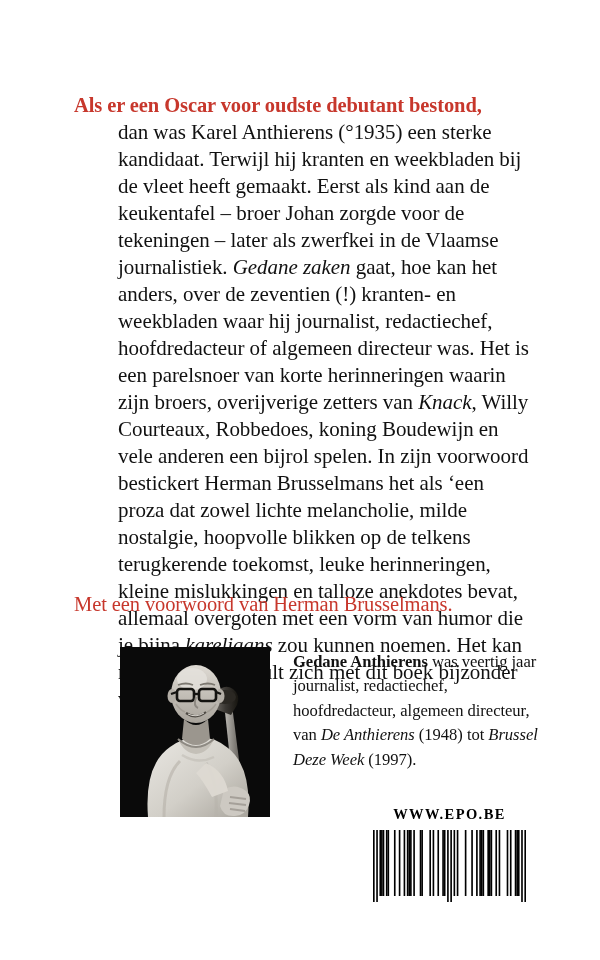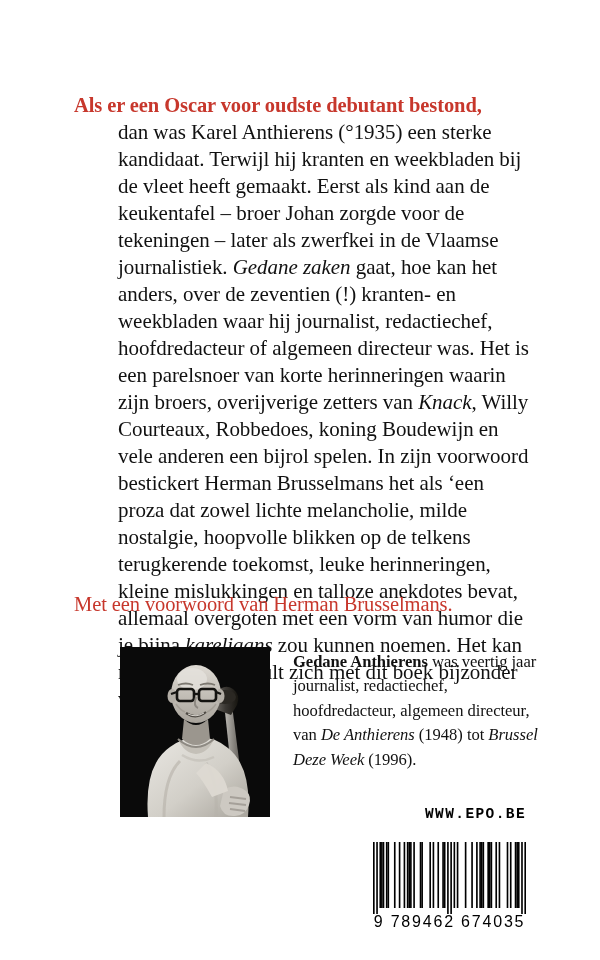--- a/index.html
+++ b/index.html
@@ -96,27 +96,27 @@
   .author-bio i { font-style: italic; }
 
   
   .barcode-block {
     position: absolute;
     left: 373px;
     top: 806px;
     width: 153px;
   }
   .barcode-url {
-    font-family: Liberation Mono, monospace;
+    font-family: Liberation Serif, serif;
     font-size: 14.5px;
     font-weight: bold;
     letter-spacing: 1.4px;
     color: #000000;
-    text-align: right;
-    margin-bottom: 20px;
+    text-align: center;
+    margin-bottom: 7px;
   }
   .barcode-svg-wrap {
     width: 153px;
     height: 72px;
   }
   .barcode-digits {
     font-family: "Liberation Sans", "DejaVu Sans", sans-serif;
     font-size: 16px;
     letter-spacing: 1.8px;
     color: #000000;
@@ -204,21 +204,21 @@
         <path d="M56 57 q4 6 9 8" stroke="#9c978f" stroke-width="1.4" fill="none" opacity="0.7"></path>
         <path d="M96 57 q-4 6 -9 8" stroke="#9c978f" stroke-width="1.4" fill="none" opacity="0.7"></path>
 
         <path d="M104 142 q12 -6 22 2 q6 5 3 14 q-3 10 -14 11 q-12 1 -15 -10 z" fill="#cdc9c2"></path>
         <path d="M110 150 l16 2 M109 156 l17 2 M110 162 l15 2" stroke="#a5a099" stroke-width="1.8" fill="none"></path>
 
         <path d="M86 116 q18 8 22 28 l-16 6 q-10 -18 -16 -24 z" fill="#ddd9d2" opacity="0.95"></path>
       </svg>
     </div>
 
-    <div class="author-bio"><b>Gedane Anthierens</b><span> was veertig jaar journalist, redactiechef, hoofdredacteur, algemeen directeur, van </span><i>De Anthierens</i><span> (1948) tot </span><i>Brussel Deze Week</i><span> (1996).</span></div>
+    <div class="author-bio"><b>Gedane Anthierens</b><span> was veertig jaar journalist, redactiechef, hoofdredacteur, algemeen directeur, van </span><i>De Anthierens</i><span> (1948) tot </span><i>Brussel Deze Week</i><span> (1997).</span></div>
   </div>
 
   <div class="barcode-block">
     <div class="barcode-url">WWW.EPO.BE</div>
 
     <div class="barcode-svg-wrap">
       <svg id="barcode-svg" width="153" height="72" viewBox="0 0 153 72" preserveAspectRatio="none">
           <rect x="0" y="0" width="153" height="72" fill="#ffffff"></rect>
           <rect x="0.000" y="0" width="1.643" height="72" fill="#000000"></rect>
           <rect x="3.221" y="0" width="1.643" height="72" fill="#000000"></rect>
@@ -259,16 +259,15 @@
           <rect x="133.674" y="0" width="1.643" height="66" fill="#000000"></rect>
           <rect x="136.895" y="0" width="1.643" height="66" fill="#000000"></rect>
           <rect x="141.726" y="0" width="1.643" height="66" fill="#000000"></rect>
           <rect x="143.337" y="0" width="1.643" height="66" fill="#000000"></rect>
           <rect x="144.947" y="0" width="1.643" height="66" fill="#000000"></rect>
           <rect x="148.168" y="0" width="1.643" height="72" fill="#000000"></rect>
           <rect x="151.389" y="0" width="1.643" height="72" fill="#000000"></rect>
         </svg>
     </div>
 
-    <div class="barcode-digits">9 789462 674035</div>
   </div>
 
 </div>
 
 </body></html>

